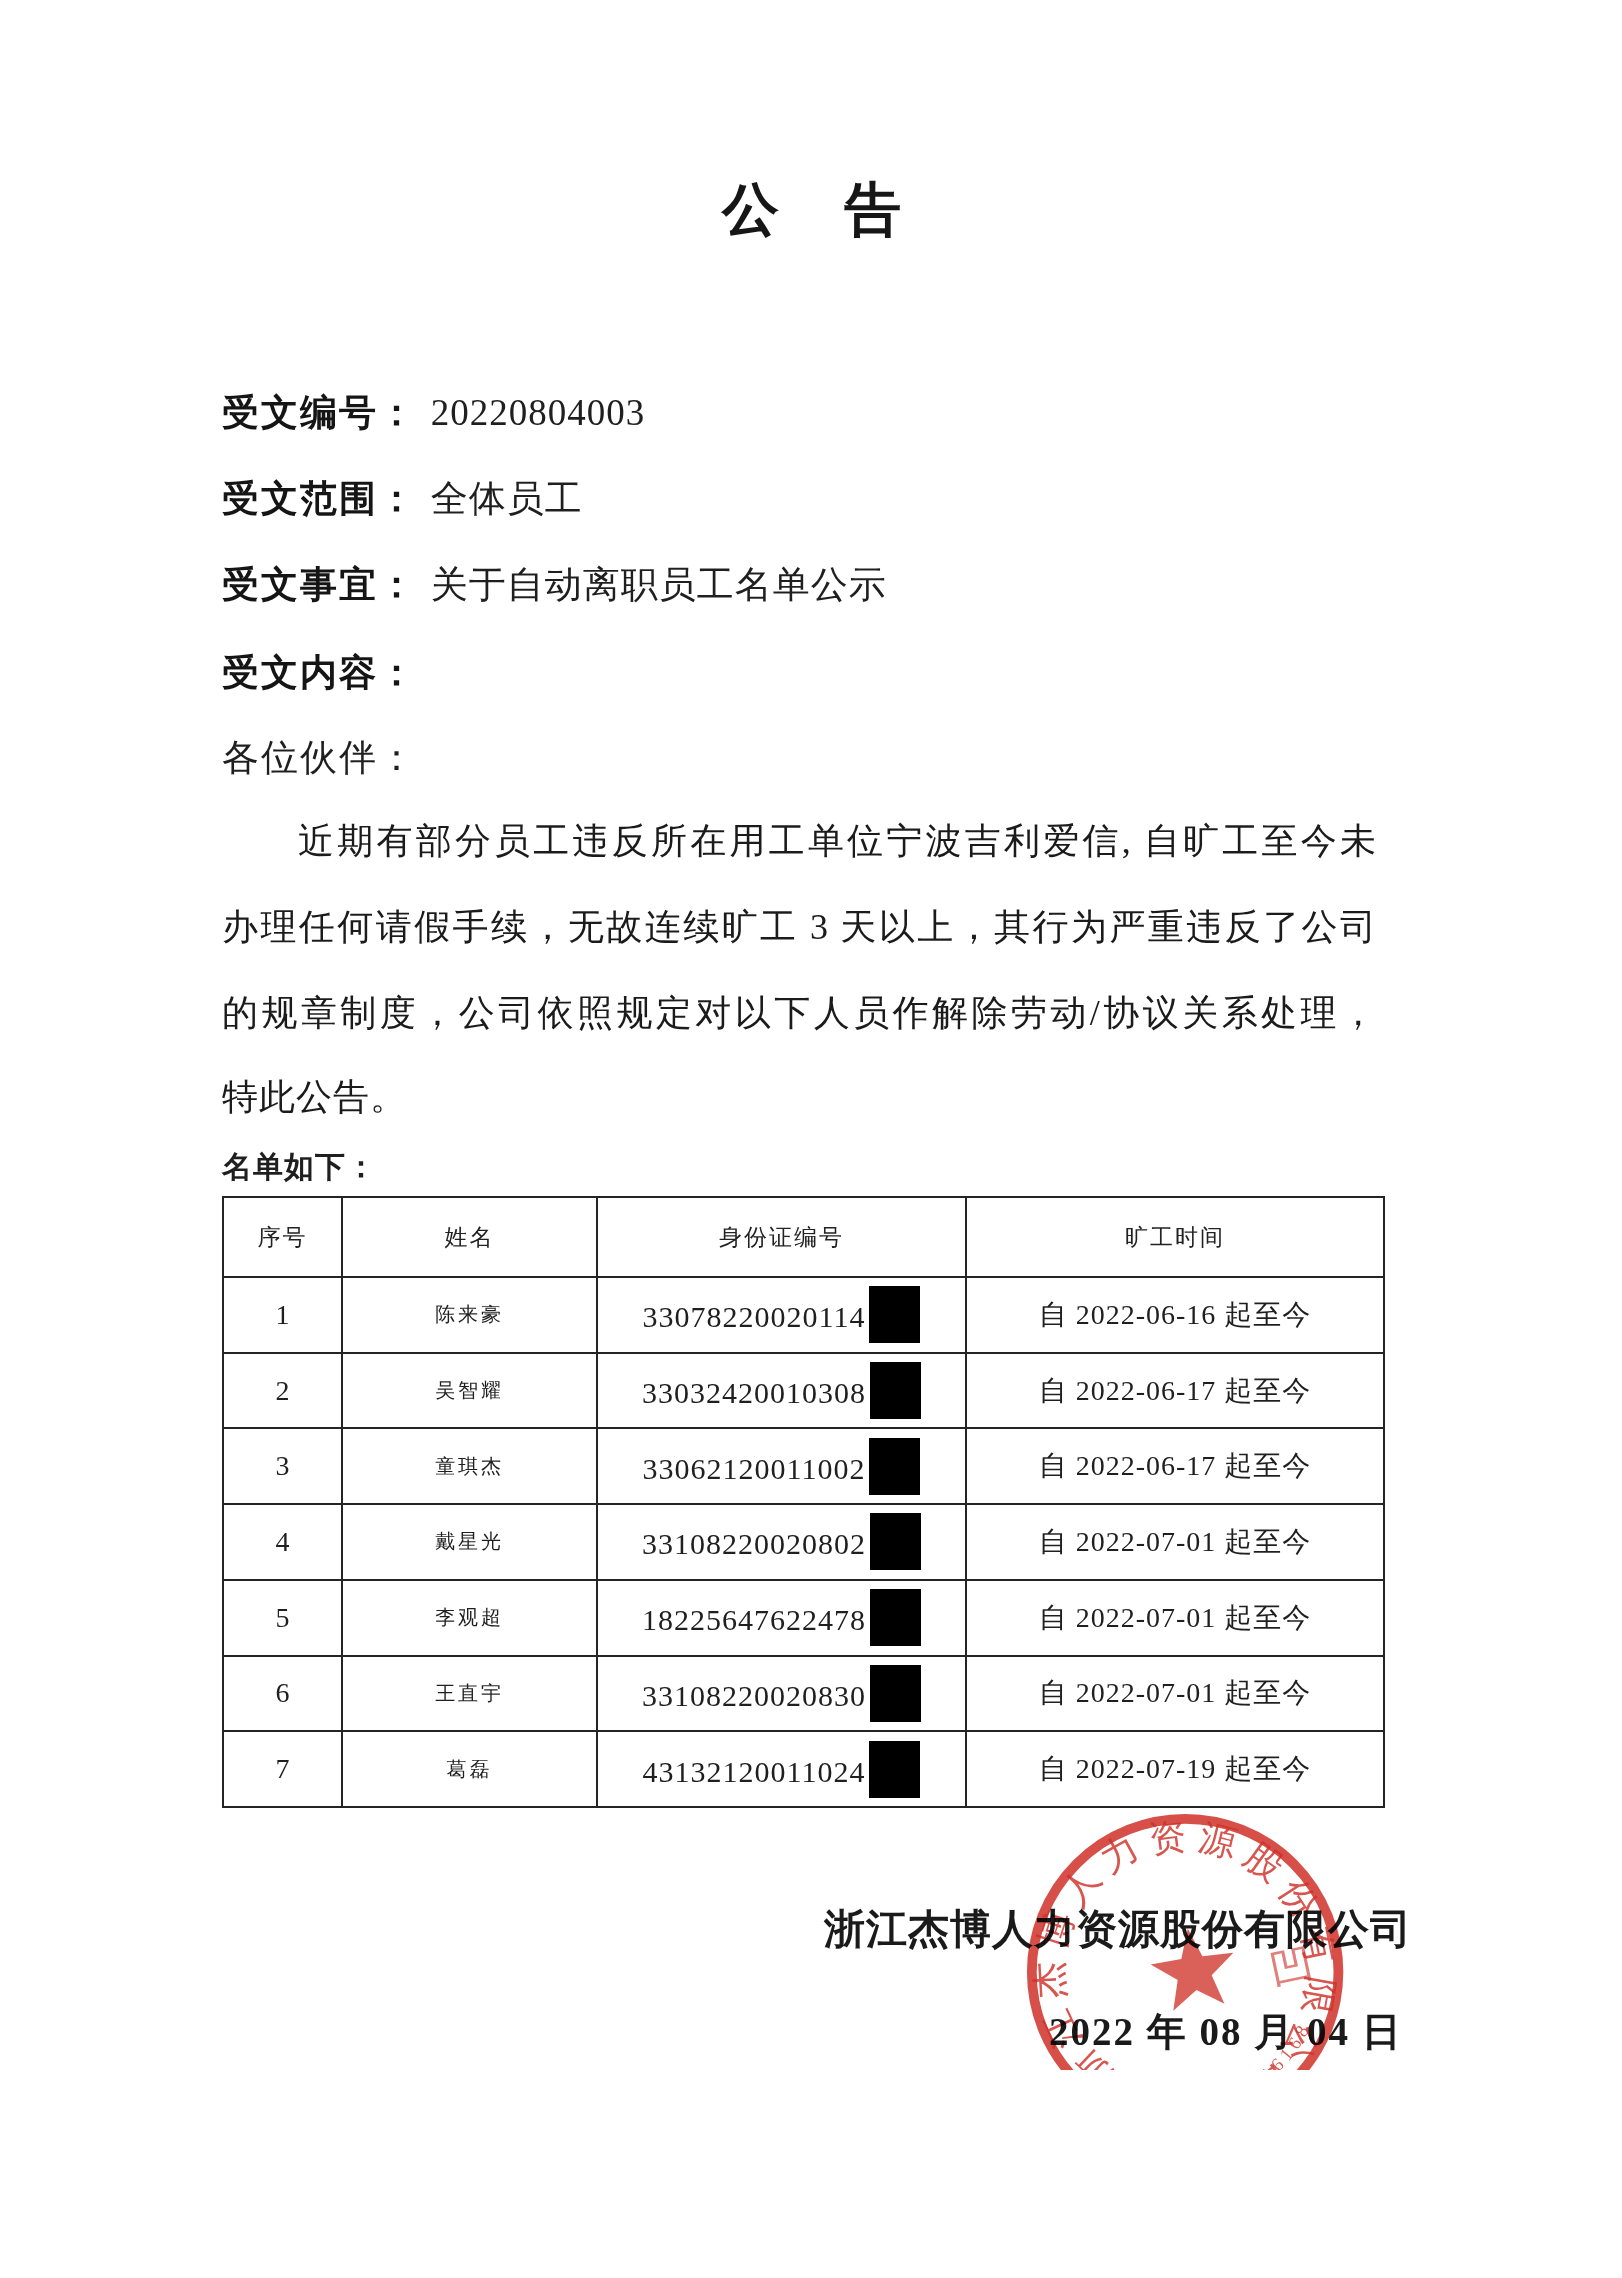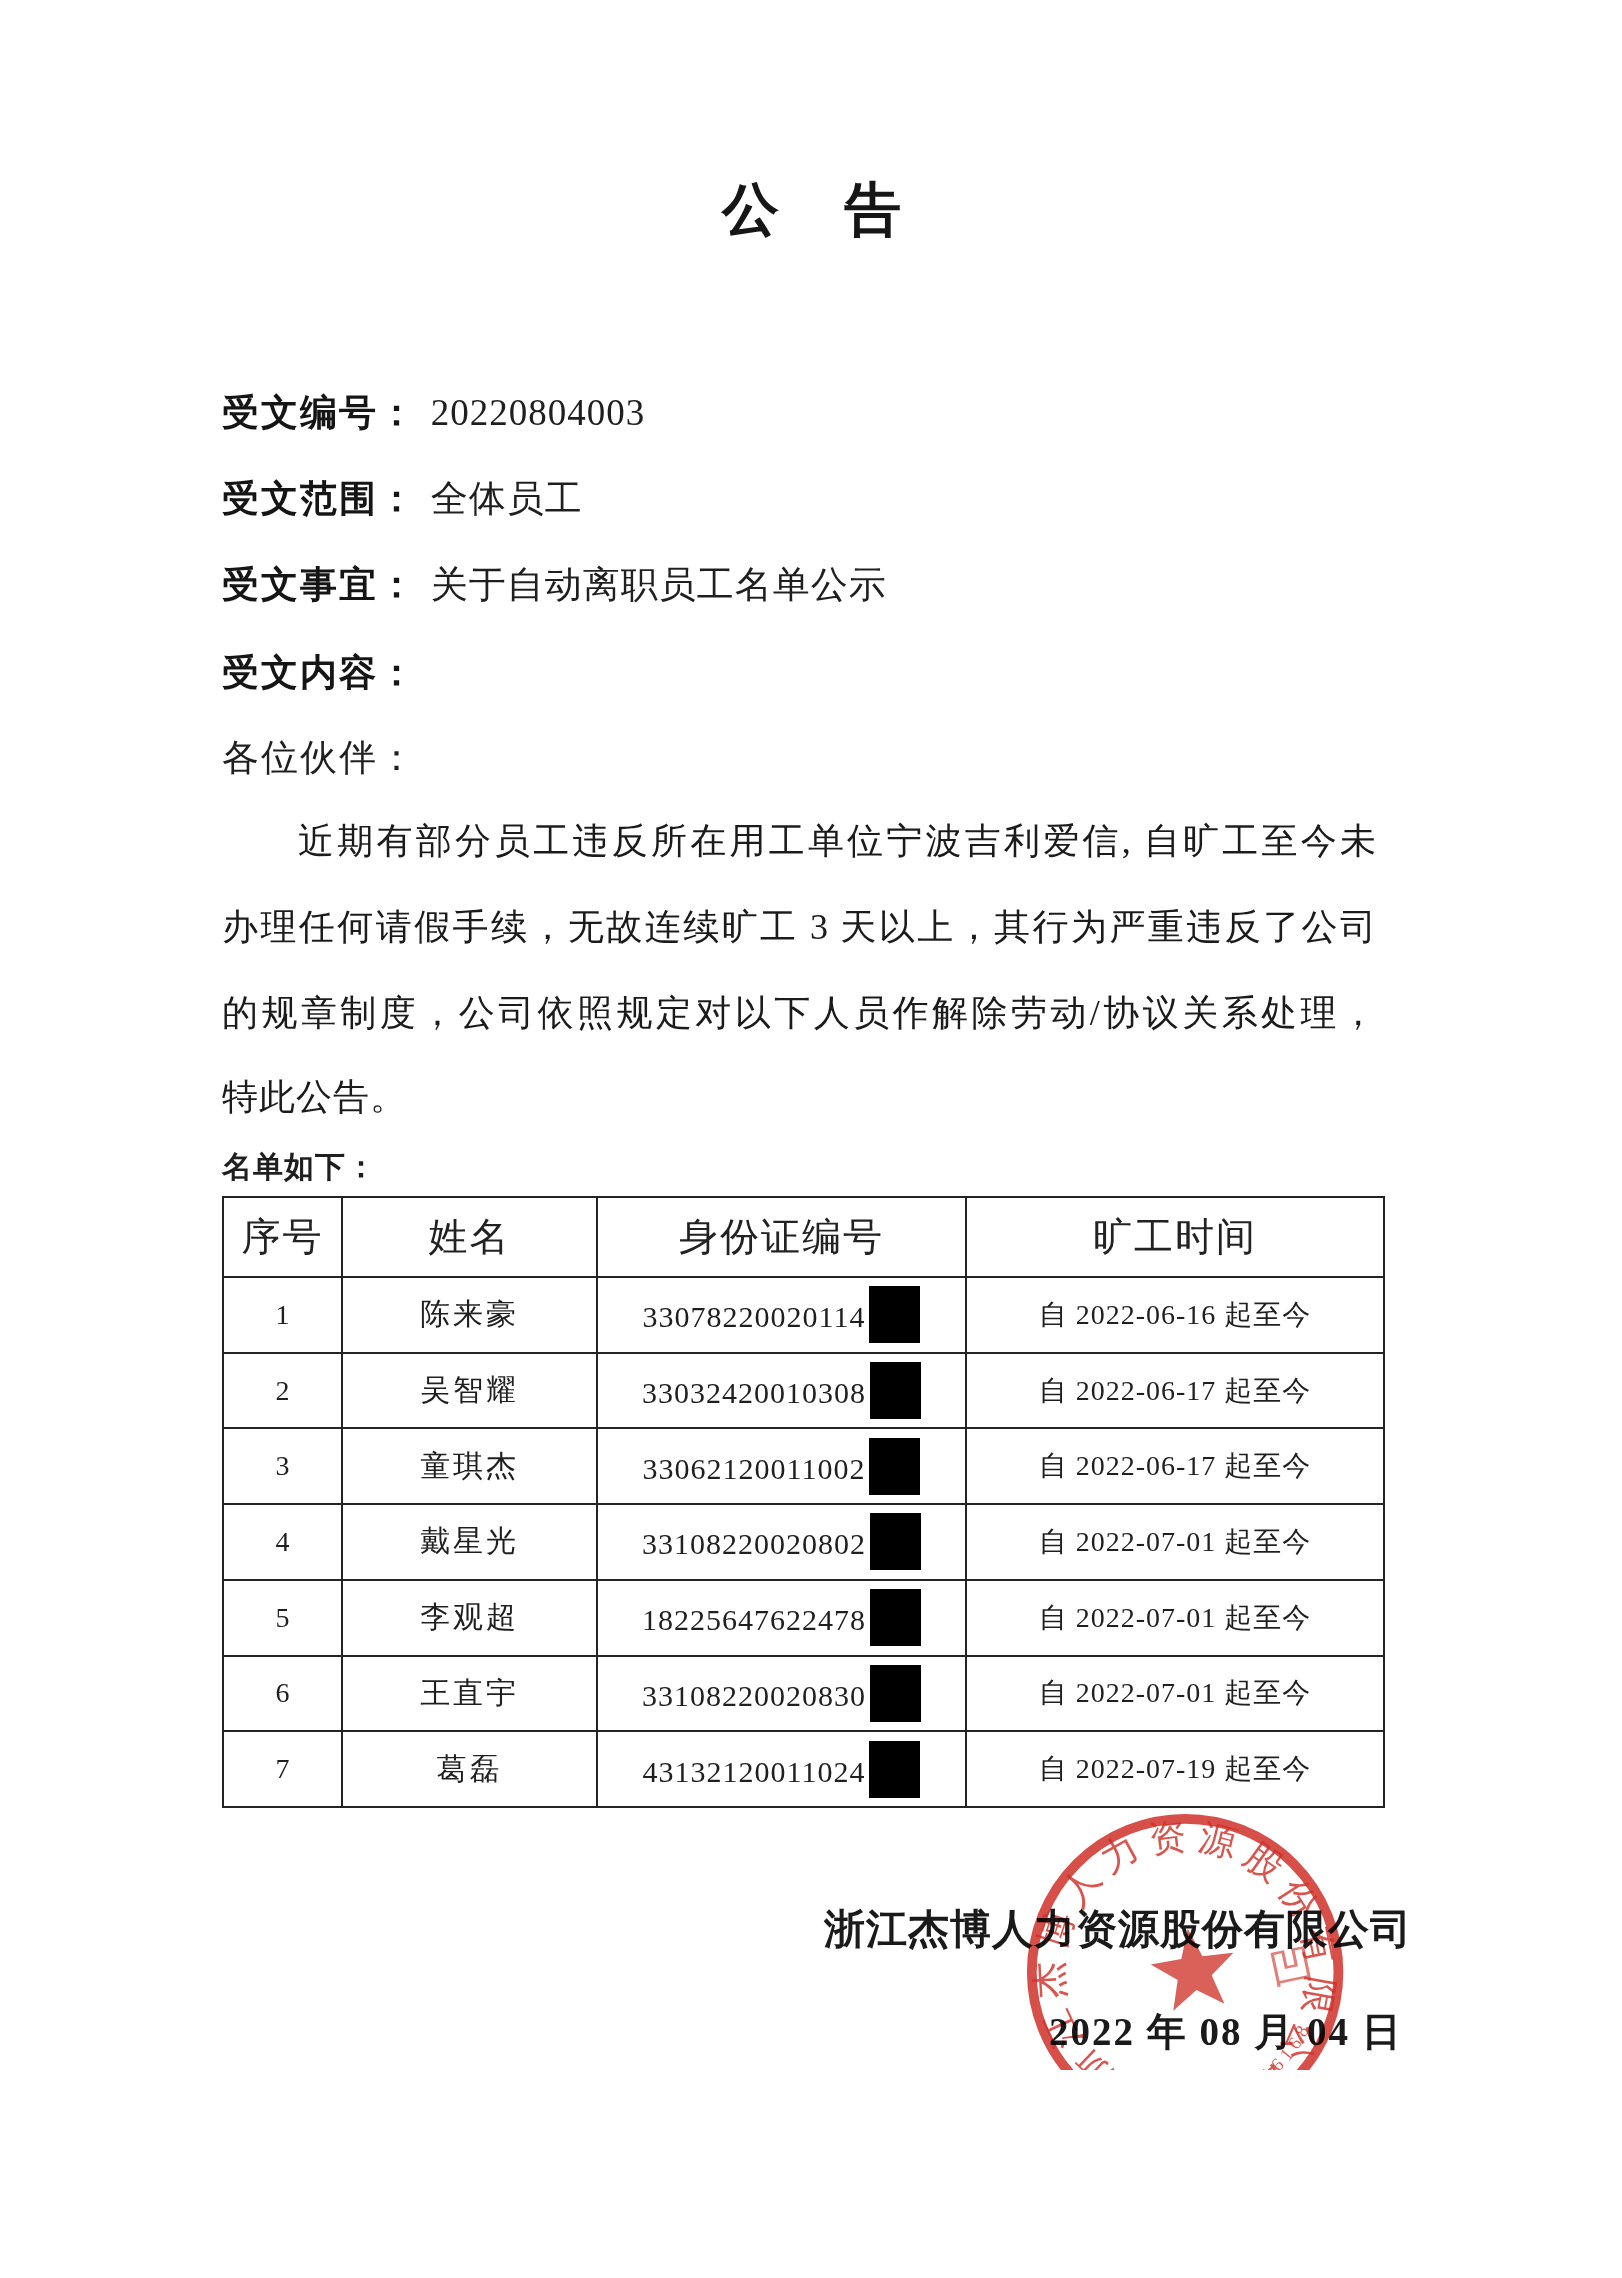--- a/index.html
+++ b/index.html
@@ -45,23 +45,23 @@
     position:absolute;left:222px;top:1196px;
     width:1161px;height:612px;
     border-collapse:collapse;table-layout:fixed;
   }
   table.roster td,table.roster th{
     border:2.9px solid #242424;
     text-align:center;vertical-align:middle;
     padding:0;
     font-weight:400;
   }
-  th.col-h{font-size:39px;height:78px;letter-spacing:2px;color:#222;}
+  th.col-h{font-size:23px;height:78px;letter-spacing:2px;color:#222;}
   td.cell-no{font-size:28px;}
-  td.cell-name{font-size:30px;font-weight:700;letter-spacing:2.9px;}
+  td.cell-name{font-size:20px;font-weight:700;letter-spacing:2.9px;}
   td.cell-id{font-size:30px;font-weight:700;letter-spacing:1px;white-space:nowrap;}
   td.cell-period{font-size:28px;font-weight:700;letter-spacing:1px;}
   .redact{
     display:inline-block;width:51px;height:57px;
     background:#000;vertical-align:-15.6px;margin-left:3.9px;
   }
   .company-line{
     position:absolute;left:824px;top:1902px;
     font-size:41px;font-weight:600;letter-spacing:1px;
     color:#1a1a1a;white-space:nowrap;

